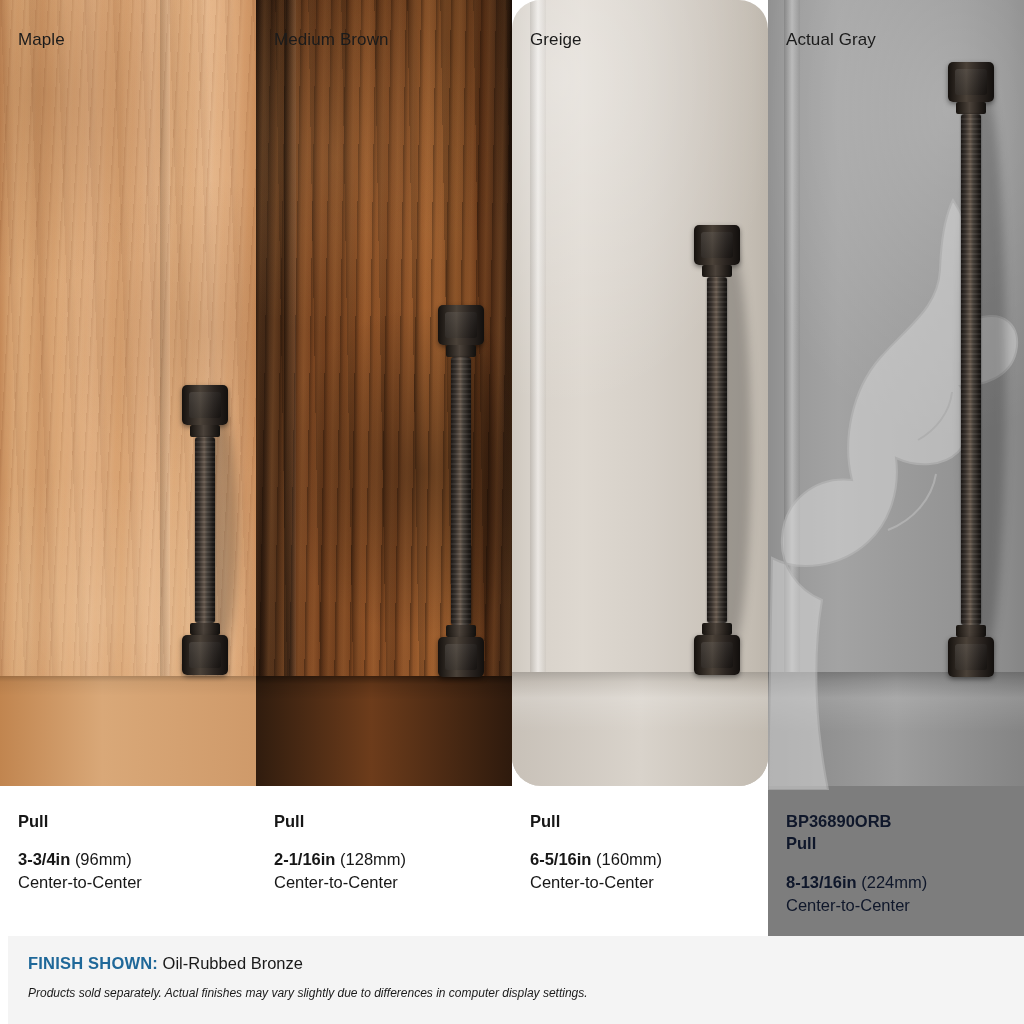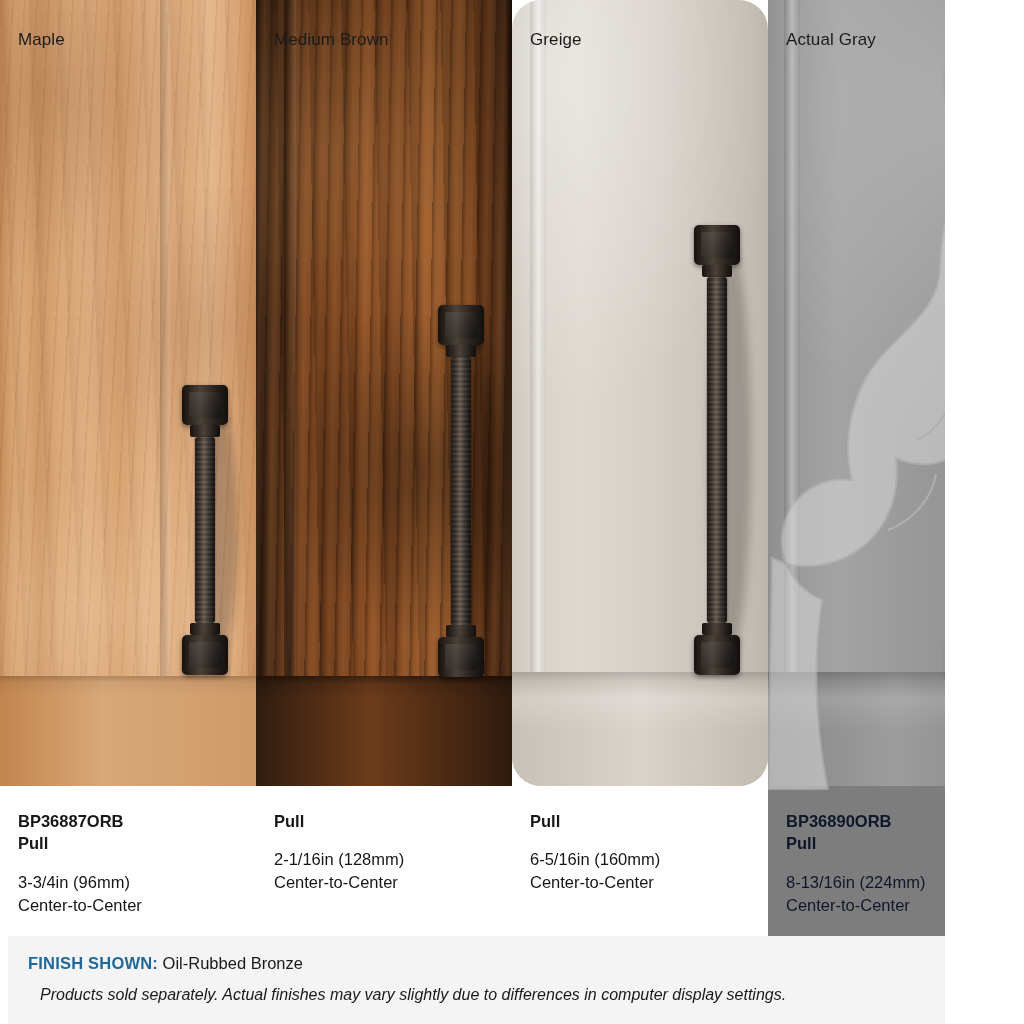--- a/index.html
+++ b/index.html
@@ -5,21 +5,21 @@
   html, body {
     margin: 0;
     padding: 0;
     background: #ffffff;
   }
   body {
     font-family: "Liberation Sans", sans-serif;
   }
   #page {
     position: relative;
-    width: 945px;
+    width: 1024px;
     height: 1024px;
     overflow: hidden;
     background: #ffffff;
   }
 
   
   .panels {
     position: absolute;
     left: 0;
     top: 0;
@@ -260,21 +260,21 @@
     font-weight: bold;
     color: #171717;
     line-height: 1.35;
   }
   .cap .dim {
     margin-top: 16px;
     font-size: 16.5px;
     color: #171717;
     line-height: 1.4;
   }
-  .cap .dim b { font-weight: normal; text-align: center; }
+  .cap .dim b { font-weight: bold; text-align: center; }
   .cap.shaded .sku,
   .cap.shaded .type,
   .cap.shaded .dim { color: #0f172a; }
 
   
   .footer {
     position: absolute;
     left: 8px;
     top: 936px;
     width: 1024px;
@@ -287,24 +287,23 @@
     font-size: 16.5px;
     color: #1a1a1a;
   }
   .footer .finish b {
     color: #1f6899;
     font-weight: bold;
     letter-spacing: .2px;
   }
   .footer .disclaimer {
     margin-top: 13px;
-    font-size: 16px;
+    font-size: 12px;
     font-style: italic;
     color: #1a1a1a;
-    margin-left: 12px;
   }
 </style>
 </head>
 <body>
 
 <div id="page">
 
   <div class="panels">
 
     <div class="panel p-maple">
@@ -385,21 +384,20 @@
                  C173 52 176 28 185 10 Z" fill="#d8d8d8" stroke="#bdbdbd" stroke-width="2"></path>
         <path d="M150 250 C168 240 182 222 184 202" fill="none" stroke="#c2c2c2" stroke-width="2"></path>
         <path d="M120 340 C146 330 164 308 168 284" fill="none" stroke="#c2c2c2" stroke-width="2"></path>
       </g>
     </svg>
   </div>
 
   <div class="captions">
 
     <div class="cap">
-      <div class="sku">BP36887ORB</div>
       <div class="type">Pull</div>
       <div class="dim">
         <b>3-3/4in</b>
         <span>(96mm)</span><br>
         <span>Center-to-Center</span>
       </div>
     </div>
 
     <div class="cap">
       <div class="type">Pull</div>

